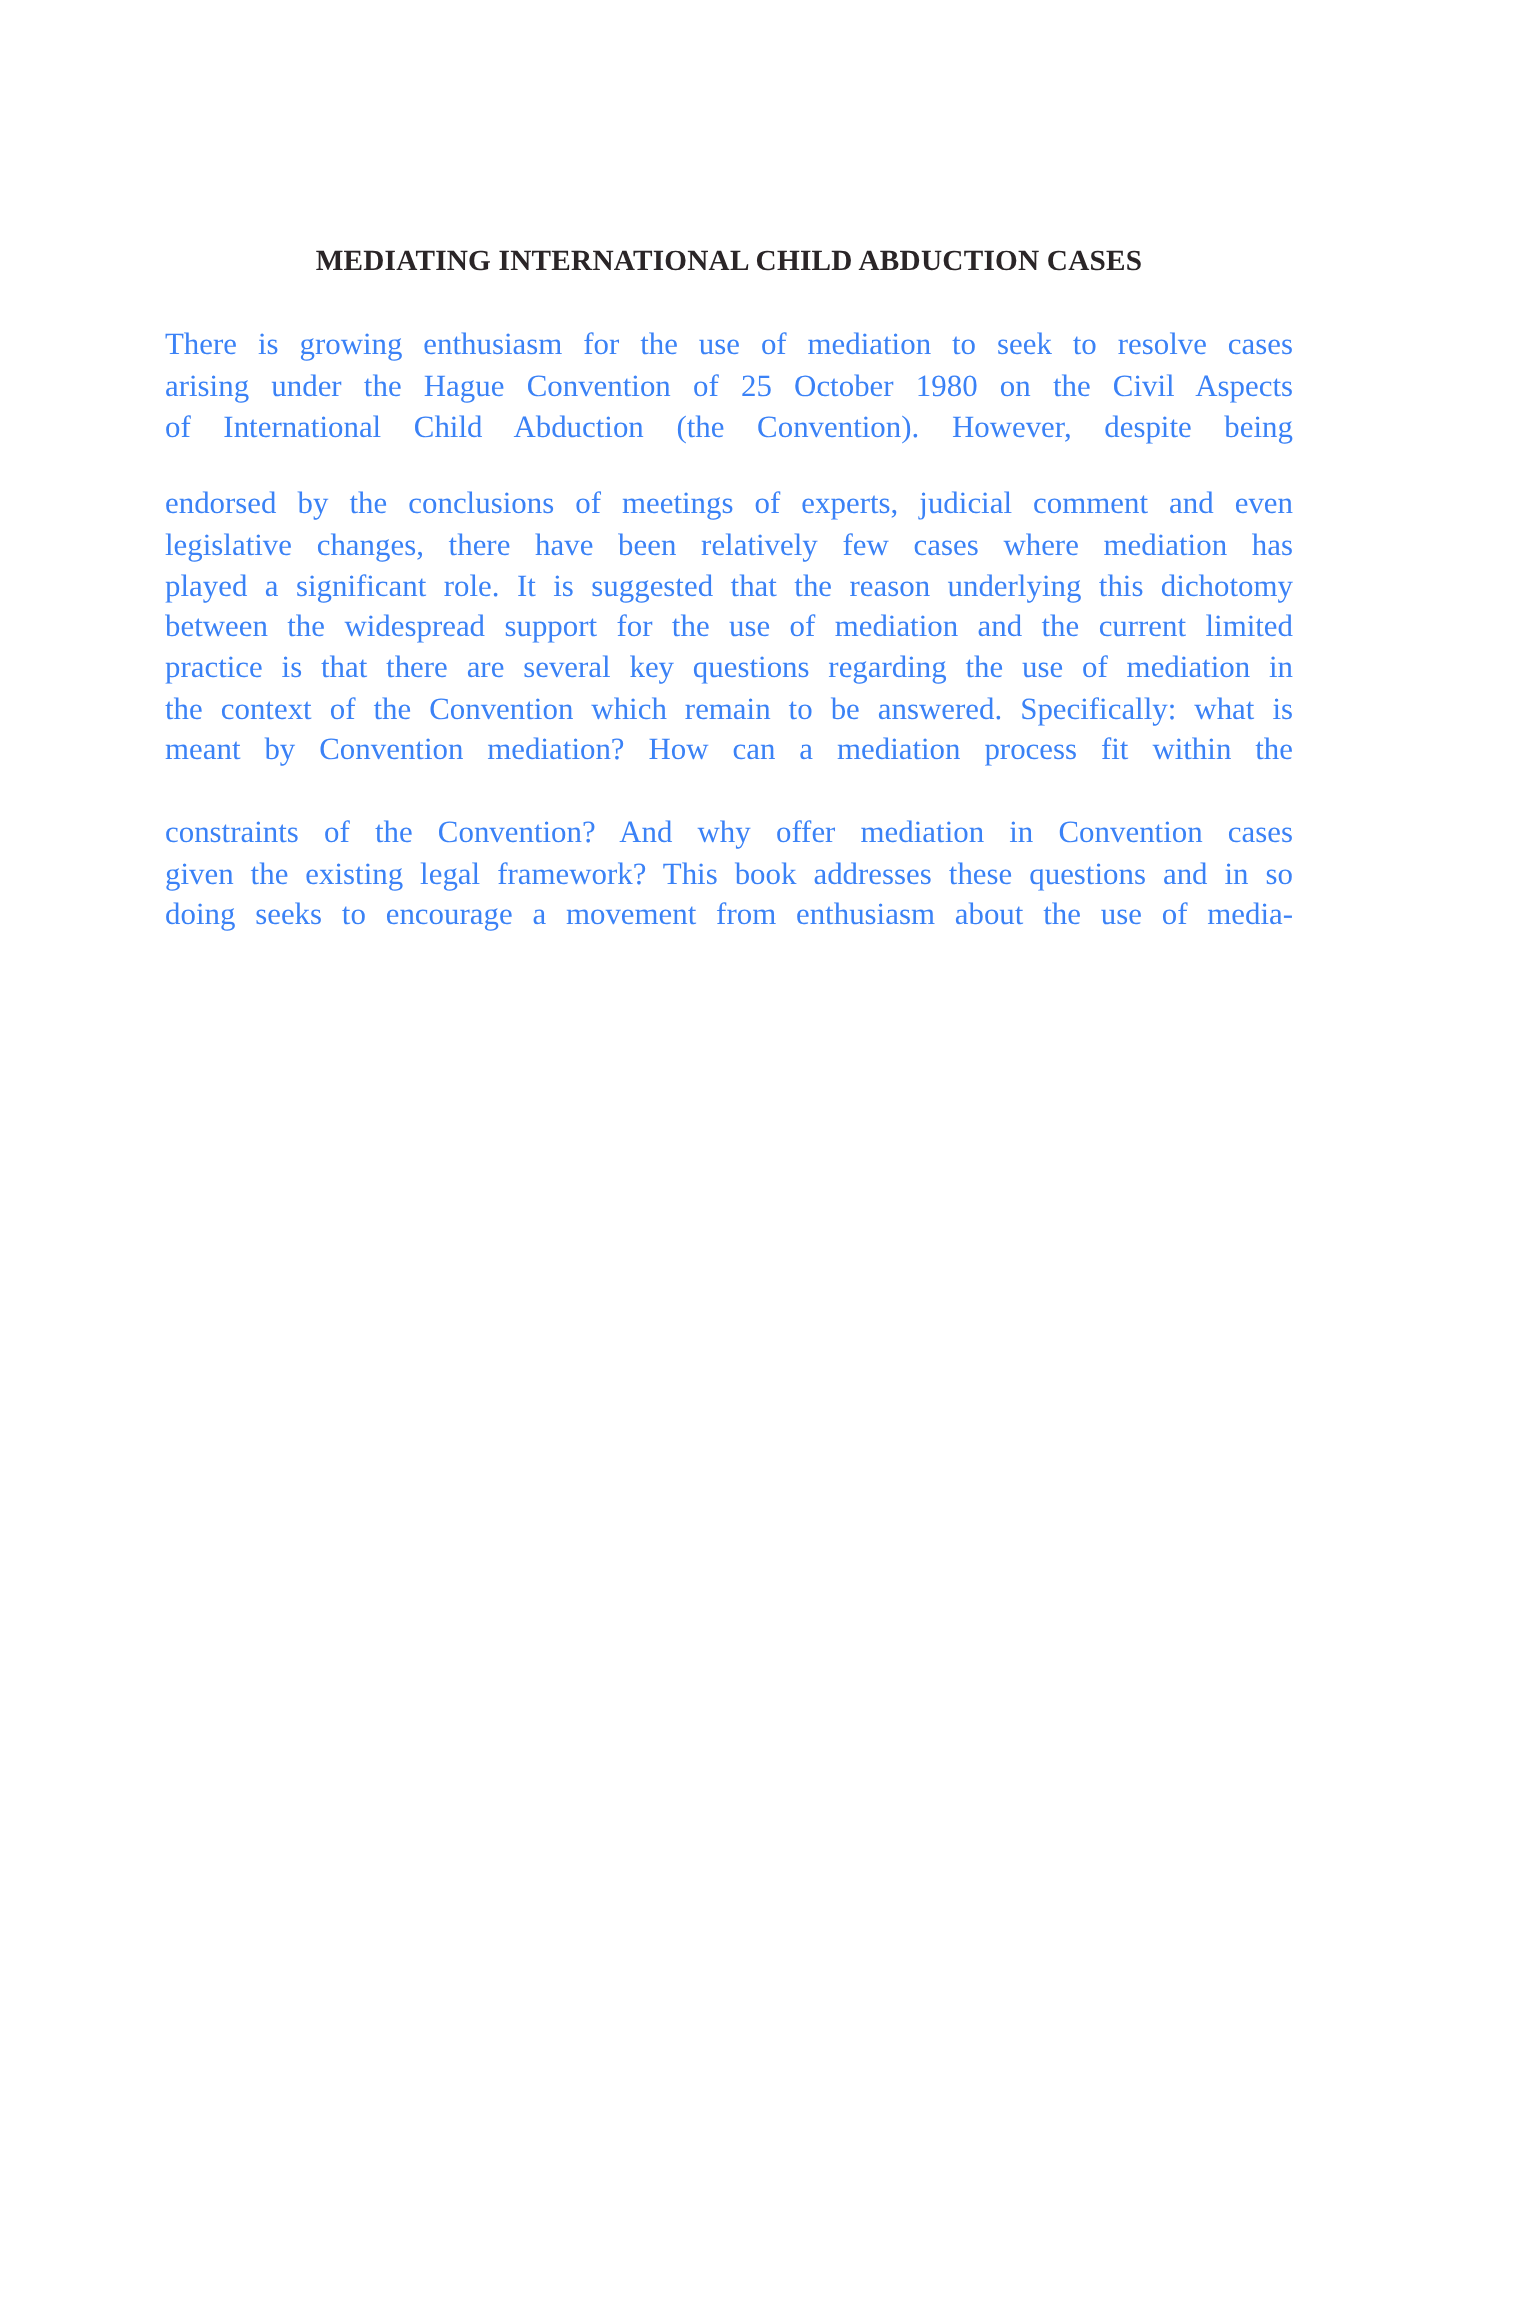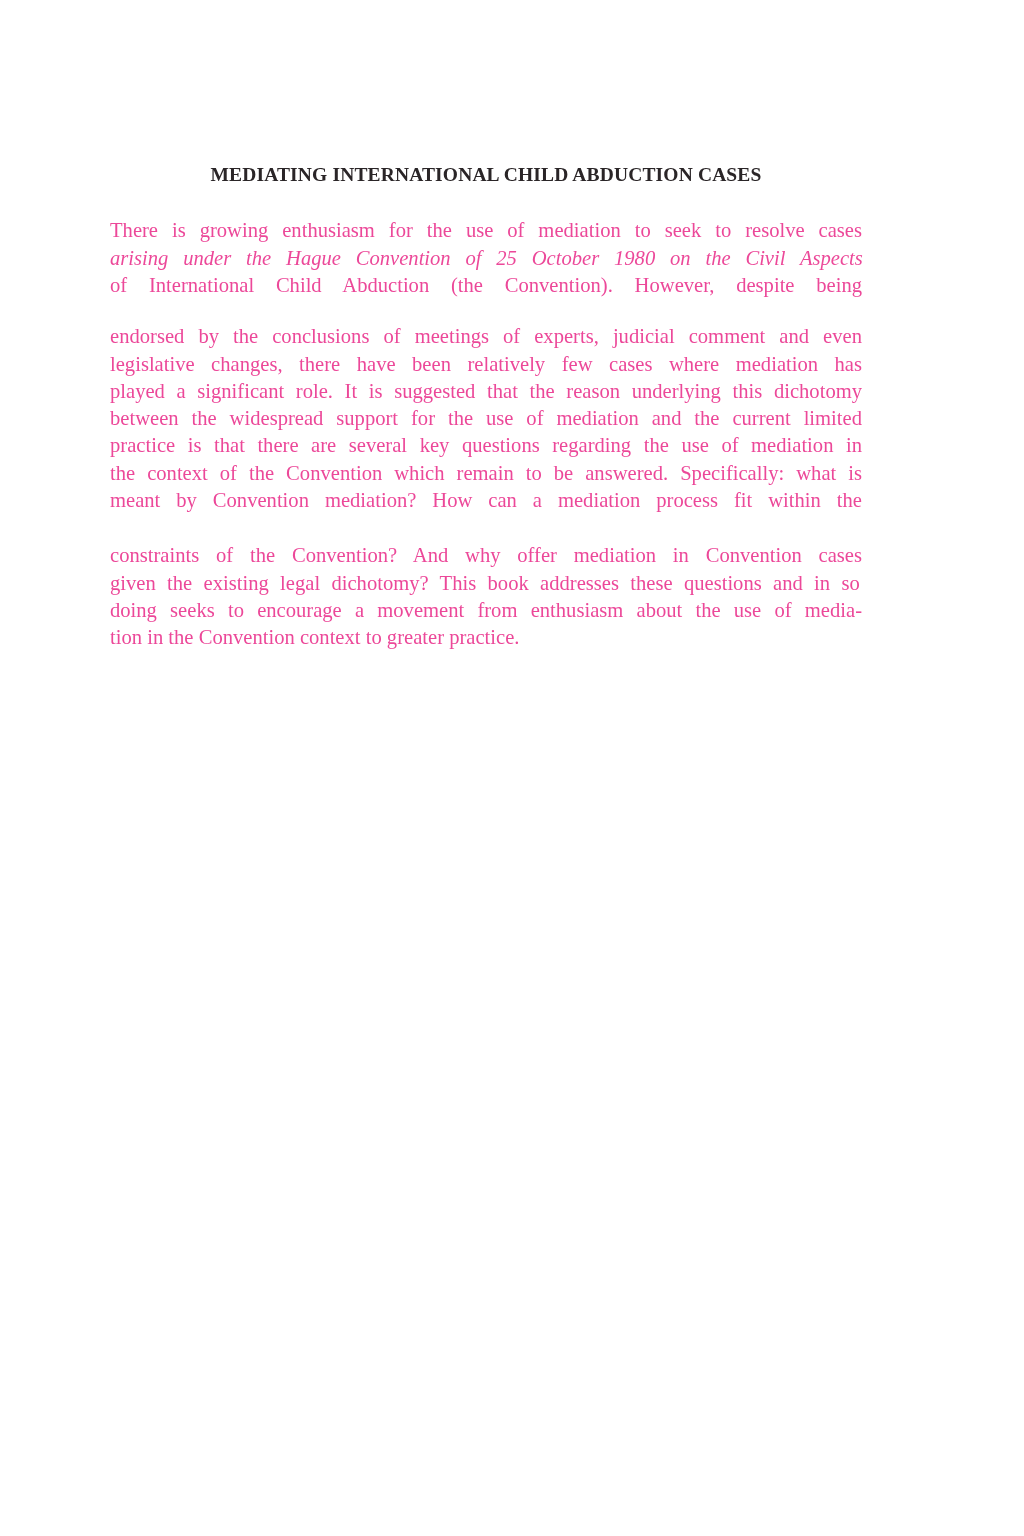--- a/index.html
+++ b/index.html
@@ -45,21 +45,21 @@
     white-space: nowrap;
   }
 
   .blurb {
     margin: 0;
     padding: 0;
     font-size: 20.6px;
     line-height: 27.3px;
     text-align: justify;
     text-justify: inter-word;
-    color: #ec4899;
+    color: #3b82f6;
     margin-top: 30px;
     hyphens: none;
   }
 
   .blurb .ln {
     display: block;
     text-align: justify;
     text-align-last: justify;
     white-space: nowrap;
   }
@@ -81,30 +81,29 @@
 </head>
 <body>
 
 <div class="page">
   <div class="content">
 
     <h1 class="book-title">MEDIATING INTERNATIONAL CHILD ABDUCTION CASES</h1>
 
     <div class="blurb">
       <span class="ln" style="display: block; white-space: nowrap; text-align-last: auto; word-spacing: 8.79447px;">There is growing enthusiasm for the use of mediation to seek to resolve cases</span>
-      <span class="ln" style="display: block; white-space: nowrap; text-align-last: auto; word-spacing: 9.66536px; font-style: italic;">arising under the Hague Convention of 25 October 1980 on the Civil Aspects</span>
+      <span class="ln" style="display: block; white-space: nowrap; text-align-last: auto; word-spacing: 9.66536px;">arising under the Hague Convention of 25 October 1980 on the Civil Aspects</span>
       <span class="ln" style="display: block; white-space: nowrap; text-align-last: auto; word-spacing: 16.6074px;">of International Child Abduction (the Convention). However, despite being</span>
       <span class="ln" style="display: block; white-space: nowrap; text-align-last: auto; word-spacing: 8.88636px; margin-top: 24px;">endorsed by the conclusions of meetings of experts, judicial comment and even</span>
       <span class="ln" style="display: block; white-space: nowrap; text-align-last: auto; word-spacing: 11.3297px;">legislative changes, there have been relatively few cases where mediation has</span>
       <span class="ln" style="display: block; white-space: nowrap; text-align-last: auto; word-spacing: 6.47526px;">played a significant role. It is suggested that the reason underlying this dichotomy</span>
       <span class="ln" style="display: block; white-space: nowrap; text-align-last: auto; word-spacing: 7.76693px;">between the widespread support for the use of mediation and the current limited</span>
       <span class="ln" style="display: block; white-space: nowrap; text-align-last: auto; word-spacing: 7.39183px;">practice is that there are several key questions regarding the use of mediation in</span>
       <span class="ln" style="display: block; white-space: nowrap; text-align-last: auto; word-spacing: 6.85938px;">the context of the Convention which remain to be answered. Specifically: what is</span>
       <span class="ln" style="display: block; white-space: nowrap; text-align-last: auto; word-spacing: 10.8082px;">meant by Convention mediation? How can a mediation process fit within the</span>
       <span class="ln" style="display: block; white-space: nowrap; text-align-last: auto; word-spacing: 11.6375px; margin-top: 28px;">constraints of the Convention? And why offer mediation in Convention cases</span>
-      <span class="ln" style="display: block; white-space: nowrap; text-align-last: auto; word-spacing: 6.17188px;">given the existing legal dichotomy? This book addresses these questions and in so</span>
+      <span class="ln" style="display: block; white-space: nowrap; text-align-last: auto; word-spacing: 6.17188px;">given the existing legal framework? This book addresses these questions and in so</span>
       <span class="ln" style="display: block; white-space: nowrap; text-align-last: auto; word-spacing: 8.05078px;">doing seeks to encourage a movement from enthusiasm about the use of media-</span>
-      <span class="ln last">tion in the Convention context to greater practice.</span>
     </div>
 
 
   </div>
 </div>
 
 </body></html>

